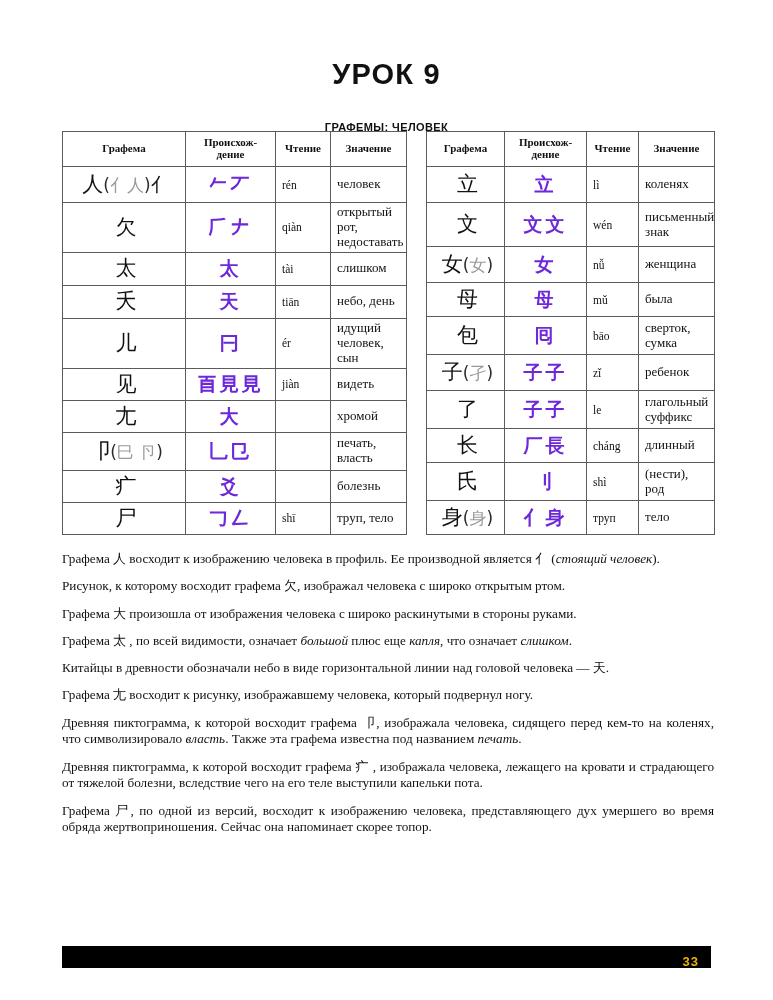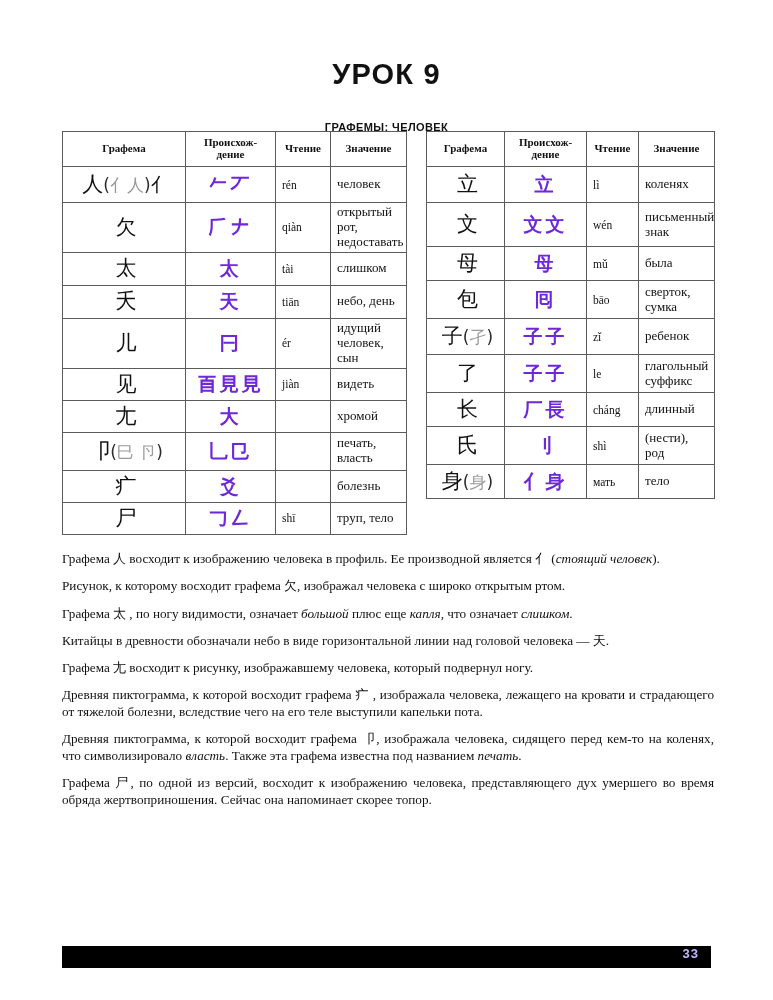--- a/index.html
+++ b/index.html
@@ -145,25 +145,25 @@
   .footer-bar{
     position:absolute;
     left:62px;right:62px;
     bottom:32px;
     height:22px;
     background:#000000;
   }
   .footer-page{
     position:absolute;
     right:12px;
-    top:0;
+    top:8px;
     font-family:"Liberation Sans","DejaVu Sans",sans-serif;
     font-size:13px;
     font-weight:bold;
-    color:#c4b5fd;
+    color:#eab308;
     letter-spacing:1px;
   }
 </style>
 </head>
 <body>
 
 <div class="page">
 
   <h1 class="lesson-title">УРОК 9</h1>
   <h2 class="lesson-subtitle">ГРАФЕМЫ: ЧЕЛОВЕК</h2>
@@ -276,20 +276,26 @@
             <td class="c-origin">立</td>
             <td class="c-reading">lì</td>
             <td class="c-meaning">коленях</td>
           </tr>
           <tr style="height: 44px;">
             <td class="c-grapheme"><span>文</span></td>
             <td class="c-origin">文文</td>
             <td class="c-reading">wén</td>
             <td class="c-meaning">письменный знак</td>
           </tr>
+          <tr style="height: 36px;">
+            <td class="c-grapheme"><span>女</span><span class="paren">(</span><span class="variant">女</span><span class="paren">)</span></td>
+            <td class="c-origin">女</td>
+            <td class="c-reading">nǚ</td>
+            <td class="c-meaning">женщина</td>
+          </tr>
           <tr style="height: 34px;">
             <td class="c-grapheme"><span>母</span></td>
             <td class="c-origin">母</td>
             <td class="c-reading">mǔ</td>
             <td class="c-meaning">была</td>
           </tr>
           <tr style="height: 38px;">
             <td class="c-grapheme"><span>包</span></td>
             <td class="c-origin">囘</td>
             <td class="c-reading">bāo</td>
@@ -315,36 +321,37 @@
           </tr>
           <tr style="height: 38px;">
             <td class="c-grapheme"><span>氏</span></td>
             <td class="c-origin">刂</td>
             <td class="c-reading">shì</td>
             <td class="c-meaning">(нести), род</td>
           </tr>
           <tr style="height: 34px;">
             <td class="c-grapheme"><span>身</span><span class="paren">(</span><span class="variant">身</span><span class="paren">)</span></td>
             <td class="c-origin">亻身</td>
-            <td class="c-reading">мать</td>
+            <td class="c-reading">труп</td>
             <td class="c-meaning">тело</td>
           </tr>
         </tbody>
     </table>
 
   </div>
 
   <div class="body-text">
       <p><span>Графема </span><span class="han">人</span><span> восходит к изображению человека в профиль. Ее производной является </span><span class="han">亻</span><span> (</span><i>стоящий человек</i><span>).</span></p>
       <p><span>Рисунок, к которому восходит графема </span><span class="han">欠</span><span>, изображал человека с широко открытым ртом.</span></p>
-      <p><span>Графема </span><span class="han">太</span><span> , по ногу видимости, означает </span><i>большой</i><span> плюс еще </span><i>капля</i><span>, что означает </span><i>слишком</i><span>.</span></p>
+      <p><span>Графема </span><span class="han">大</span><span> произошла от изображения человека с широко раскинутыми в стороны руками.</span></p>
+      <p><span>Графема </span><span class="han">太</span><span> , по всей видимости, означает </span><i>большой</i><span> плюс еще </span><i>капля</i><span>, что означает </span><i>слишком</i><span>.</span></p>
       <p><span>Китайцы в древности обозначали небо в виде горизонтальной линии над головой человека — </span><span class="han">天</span><span>.</span></p>
       <p><span>Графема </span><span class="han">尢</span><span> восходит к рисунку, изображавшему человека, который подвернул ногу.</span></p>
+      <p><span>Древняя пиктограмма, к которой восходит графема </span><span class="han">卩</span><span>, изображала человека, сидящего перед кем-то на коленях, что символизировало </span><i>власть</i><span>. Также эта графема известна под названием </span><i>печать</i><span>.</span></p>
       <p><span>Древняя пиктограмма, к которой восходит графема </span><span class="han">疒</span><span> , изображала человека, лежащего на кровати и страдающего от тяжелой болезни, вследствие чего на его теле выступили капельки пота.</span></p>
-      <p><span>Древняя пиктограмма, к которой восходит графема </span><span class="han">卩</span><span>, изображала человека, сидящего перед кем-то на коленях, что символизировало </span><i>власть</i><span>. Также эта графема известна под названием </span><i>печать</i><span>.</span></p>
       <p><span>Графема </span><span class="han">尸</span><span>, по одной из версий, восходит к изображению человека, представляющего дух умершего во время обряда жертвоприношения. Сейчас она напоминает скорее топор.</span></p>
     </div>
 
   <div class="footer-bar">
     <span class="footer-page">33</span>
   </div>
 
 </div>
 
 </body></html>

